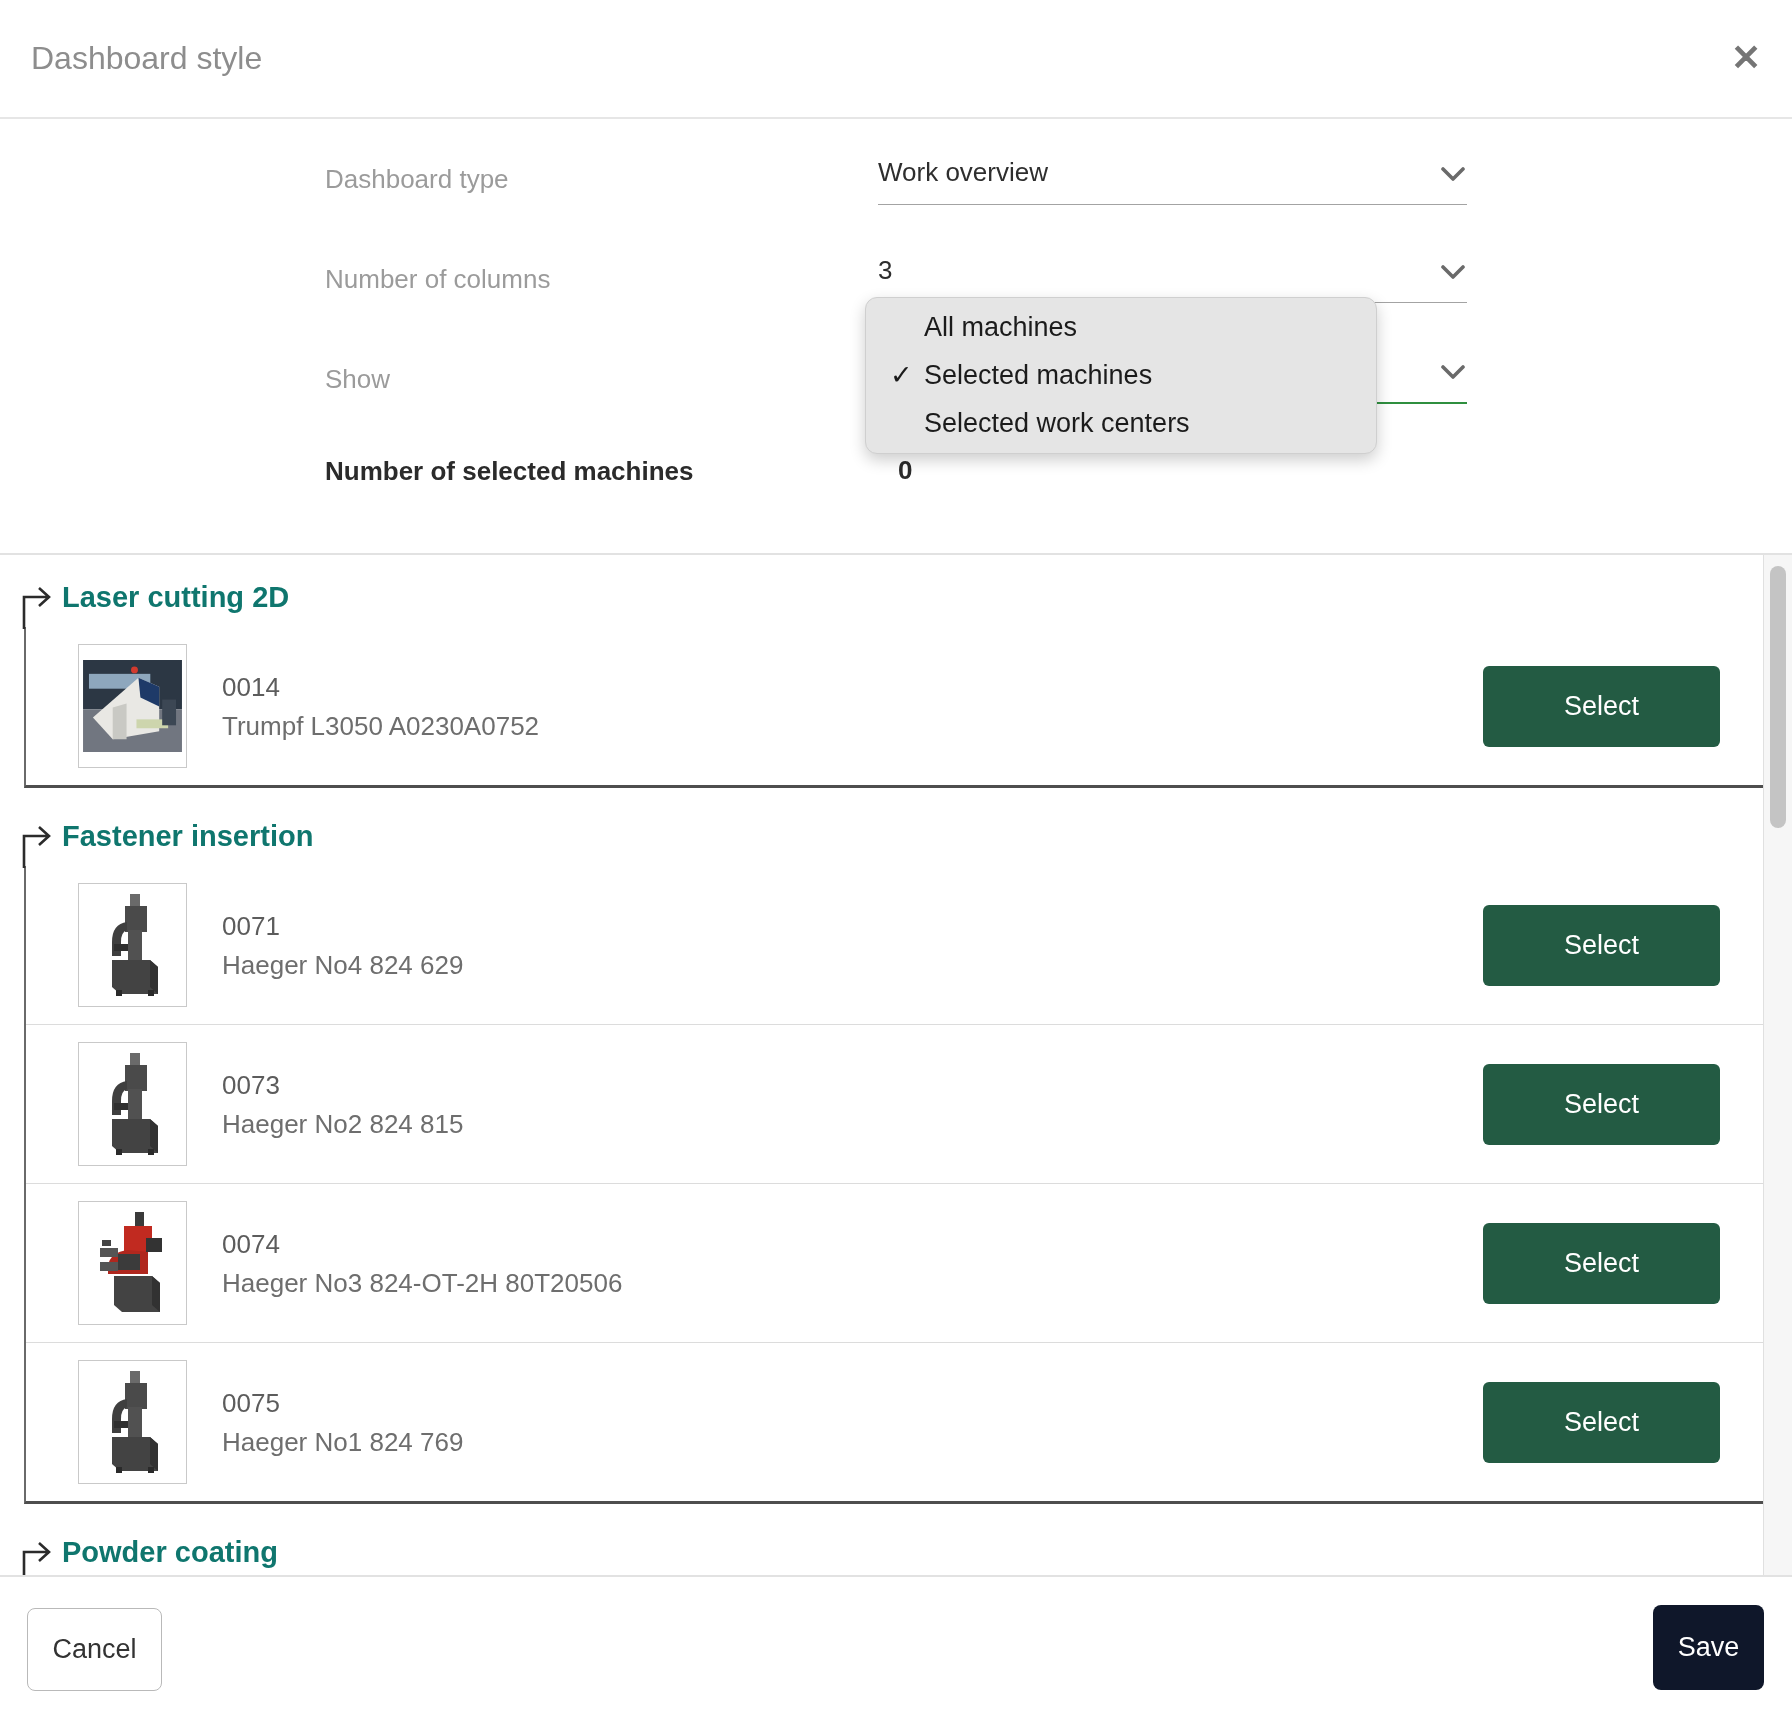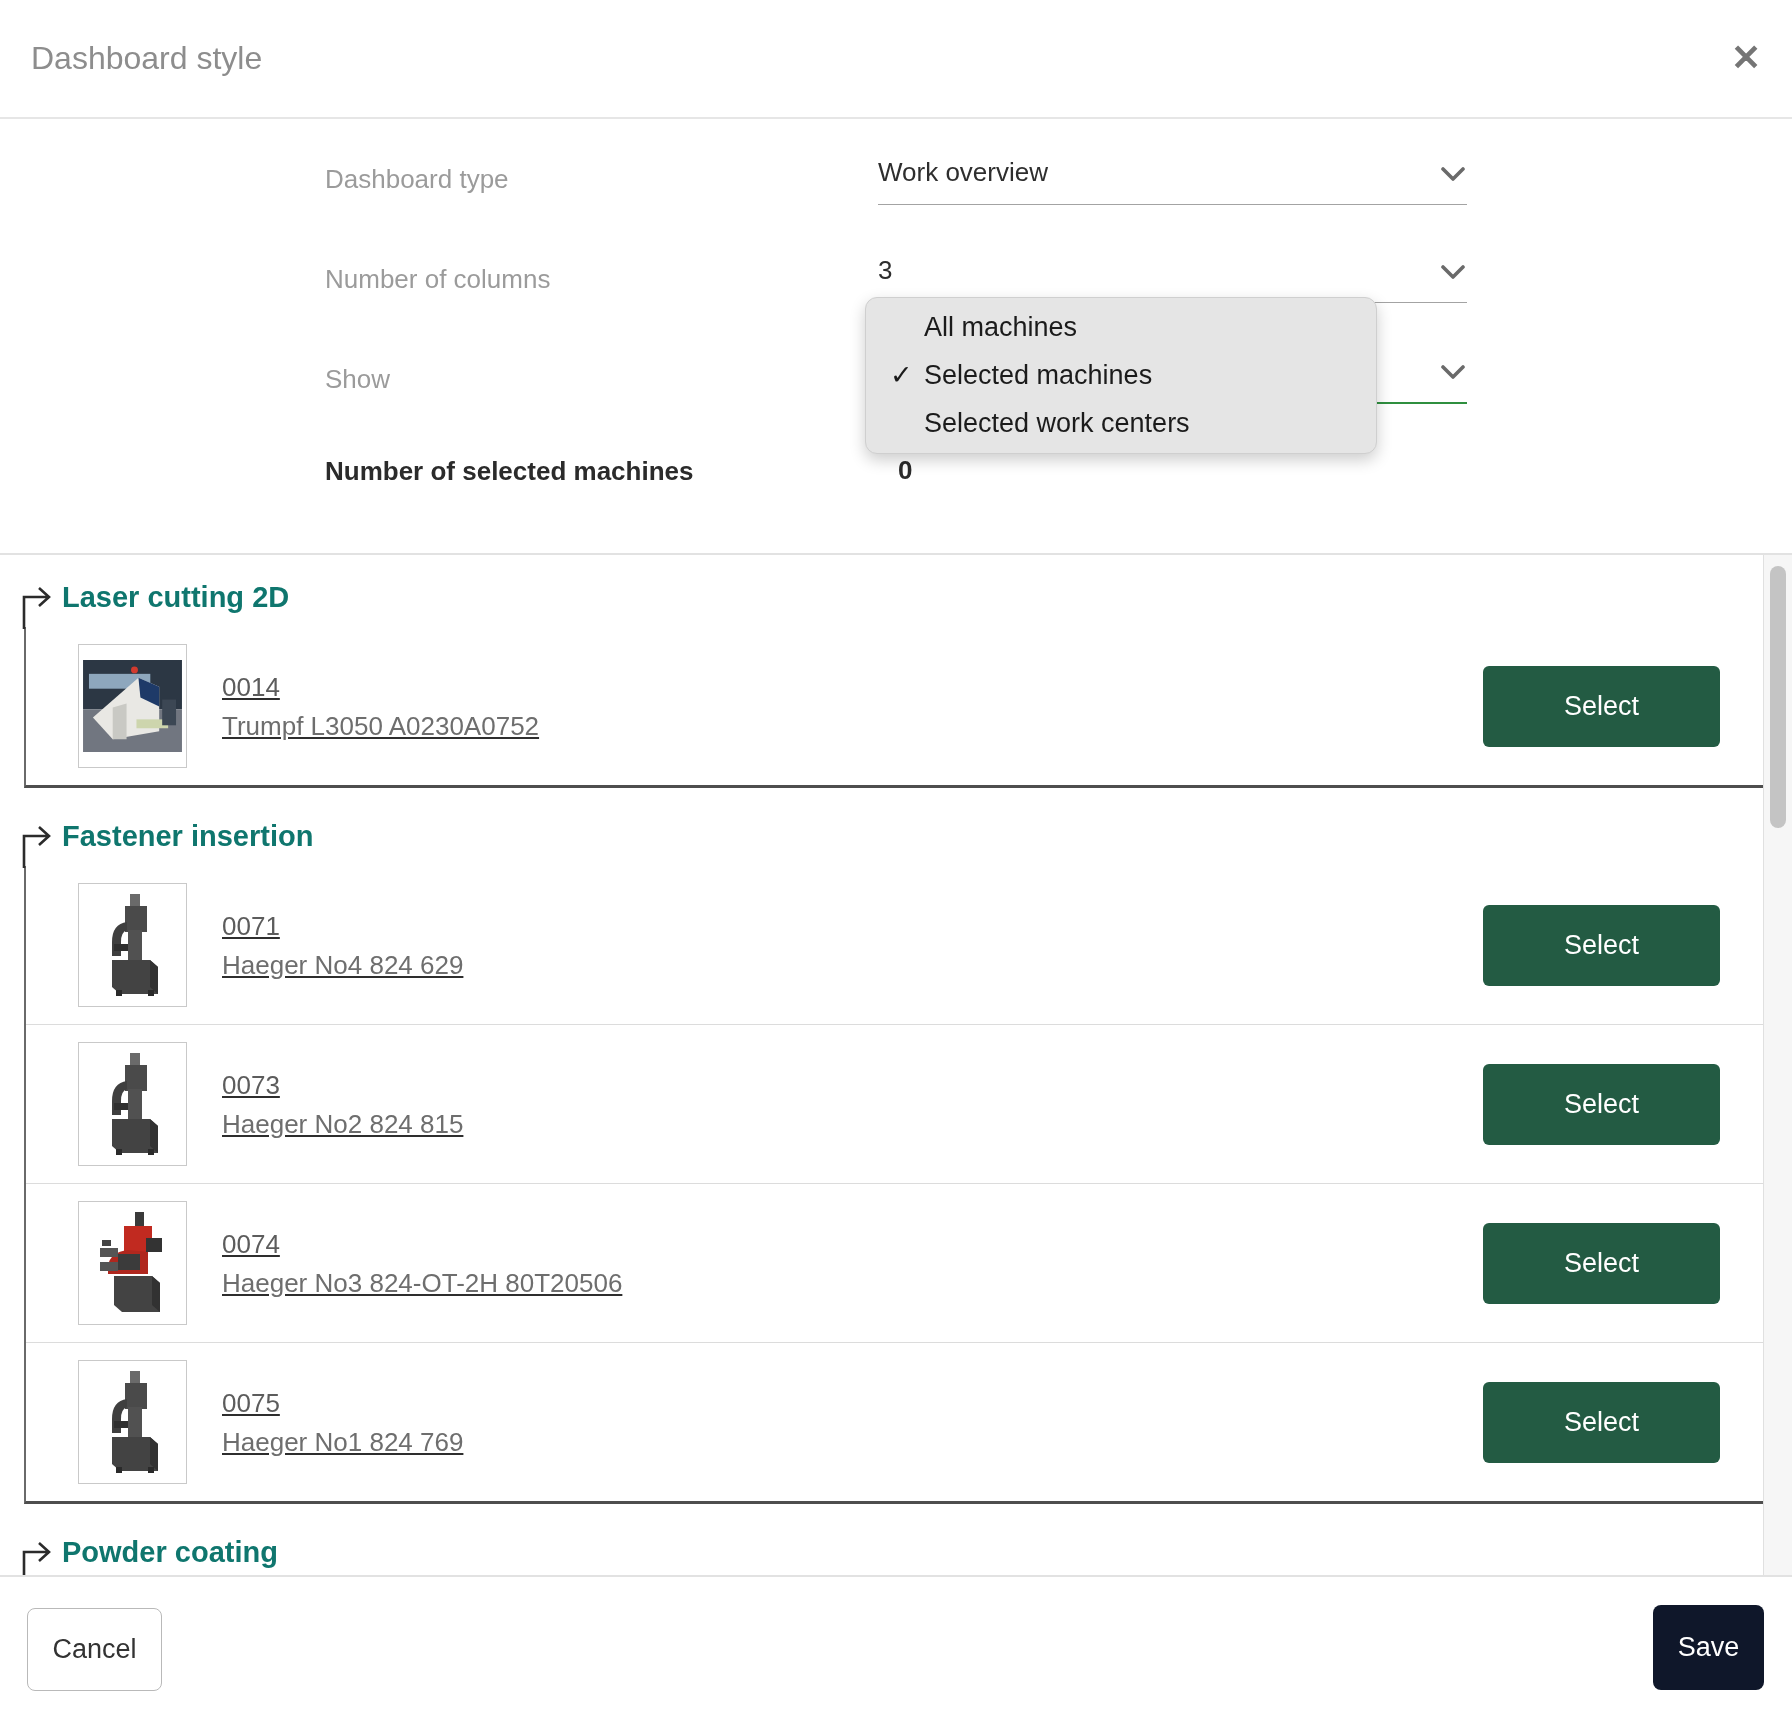--- a/index.html
+++ b/index.html
@@ -34,21 +34,21 @@
   .m-section:first-child{margin-top:20px;}
   .sec-header{position:relative;height:52px;}
   .sec-arrow{position:absolute;left:18px;top:8px;width:40px;height:46px;}
   .sec-arrow path{fill:none;stroke:#2b2b2b;stroke-width:2.6;}
   .sec-title{position:absolute;left:62px;top:6px;font-size:29px;font-weight:bold;color:#0f766e;white-space:nowrap;}
   .sec-box{margin-left:24px;border-left:2px solid #6a6a6a;border-bottom:3px solid #4e4e4e;}
   .machine-row{display:flex;align-items:center;padding:17px 0 17px 52px;}
   .machine-row + .machine-row{border-top:1px solid #dcdcdc;}
   .thumb{width:107px;height:122px;border:1px solid #c9c9c9;background:#fff;flex:0 0 auto;display:flex;align-items:center;justify-content:center;}
   .thumb svg{display:block;}
-  .m-texts{margin-left:35px;flex:1 1 auto;min-width:0;text-decoration:underline;}
+  .m-texts{margin-left:35px;flex:1 1 auto;min-width:0;}
   .m-code{font-size:26px;color:#5c5c5c;line-height:30px;}
   .m-name{font-size:26px;color:#6e6e6e;line-height:30px;margin-top:9px;}
   .select-btn{flex:0 0 auto;margin-right:43px;width:237px;height:81px;border:none;border-radius:6px;background:#235b43;color:#ffffff;font-size:27px;font-family:Liberation Sans, sans-serif;cursor:pointer;}
   
   .modal-footer{position:absolute;left:0;top:1577px;width:1792px;height:143px;background:#fff;}
   .cancel-btn{position:absolute;left:27px;top:31px;width:135px;height:83px;background:#fff;border:1px solid #b9b9b9;border-radius:8px;font-size:27px;color:#333;font-family:inherit;cursor:pointer;}
   .save-btn{position:absolute;left:1653px;top:28px;width:111px;height:85px;background:#0f172a;border:none;border-radius:8px;font-size:27px;color:#fff;font-family:inherit;cursor:pointer;}
 </style>
 </head>
 <body>

